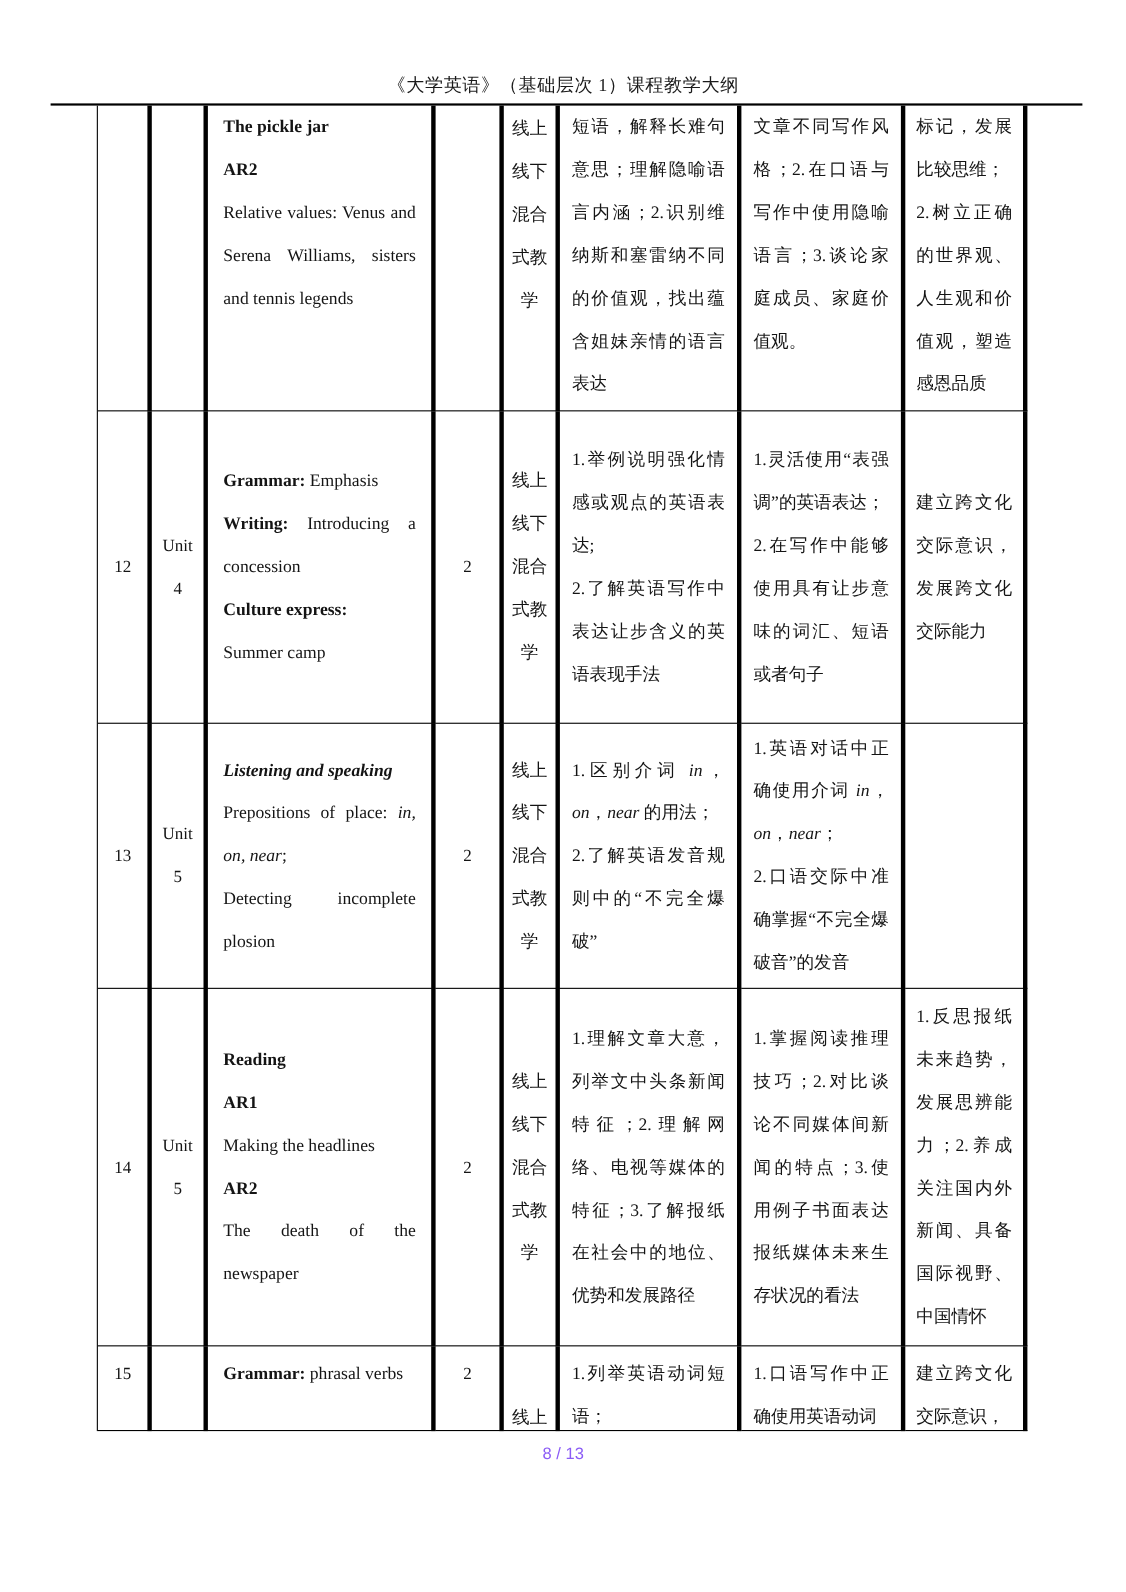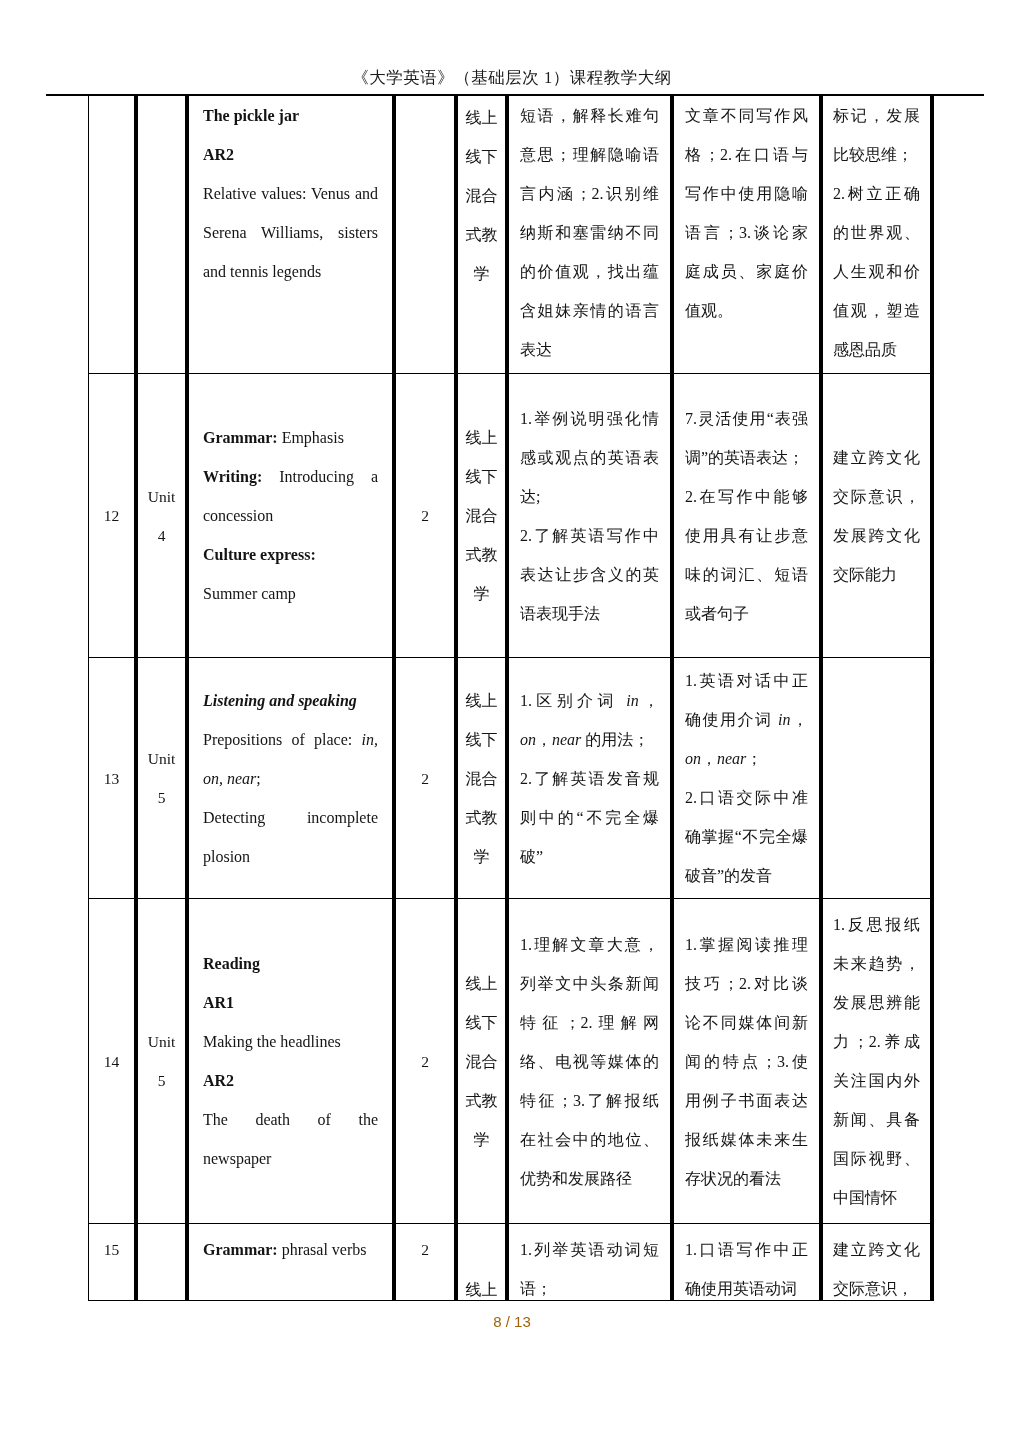--- a/index.html
+++ b/index.html
@@ -42,21 +42,21 @@
   
   .row0 .cell { height:278px; justify-content:flex-start; padding-top:2px; }
   .row1 .cell { height:284px; }
   .row2 .cell { height:241px; }
   .row3 .cell { height:325px; }
   .row4 .cell { height:77px; justify-content:flex-start; padding-top:6px; }
   .row4 .c-mode { padding-top:46px; }
   .row0 .c-content, .row0 .c-obj, .row0 .c-req, .row0 .c-val { padding-top:0; }
   .page-footer {
     position:absolute; top:1310px; left:0; width:100%;
-    text-align:center; font-size:15px; line-height:24px; color:#a16207;
+    text-align:center; font-size:15px; line-height:24px; color:#8b5cf6;
     font-family:"Liberation Sans","DejaVu Sans",sans-serif;
   }
 </style>
 </head>
 <body>
 
 <div class="page">
   <div class="doc-title">《大学英语》（基础层次 1）课程教学大纲</div>
   <div class="header-rule"></div>
   <div class="course-table" id="course-table">
@@ -100,21 +100,21 @@
           <p>2</p>
         </div>
         <div class="cell c-mode">
           <p>线上线下混合式教学</p>
         </div>
         <div class="cell c-obj">
           <p><span>1.举例说明强化情感或观点的英语表达;</span></p>
           <p><span>2.了解英语写作中表达让步含义的英语表现手法</span></p>
         </div>
         <div class="cell c-req">
-          <p><span>7.灵活使用“表强调”的英语表达；</span></p>
+          <p><span>1.灵活使用“表强调”的英语表达；</span></p>
           <p><span>2.在写作中能够使用具有让步意味的词汇、短语或者句子</span></p>
         </div>
         <div class="cell c-val">
           <p><span>建立跨文化交际意识，发展跨文化交际能力</span></p>
         </div>
       </div>
       <div class="trow row2">
         <div class="cell c-num">
           <p>13</p>
         </div>

